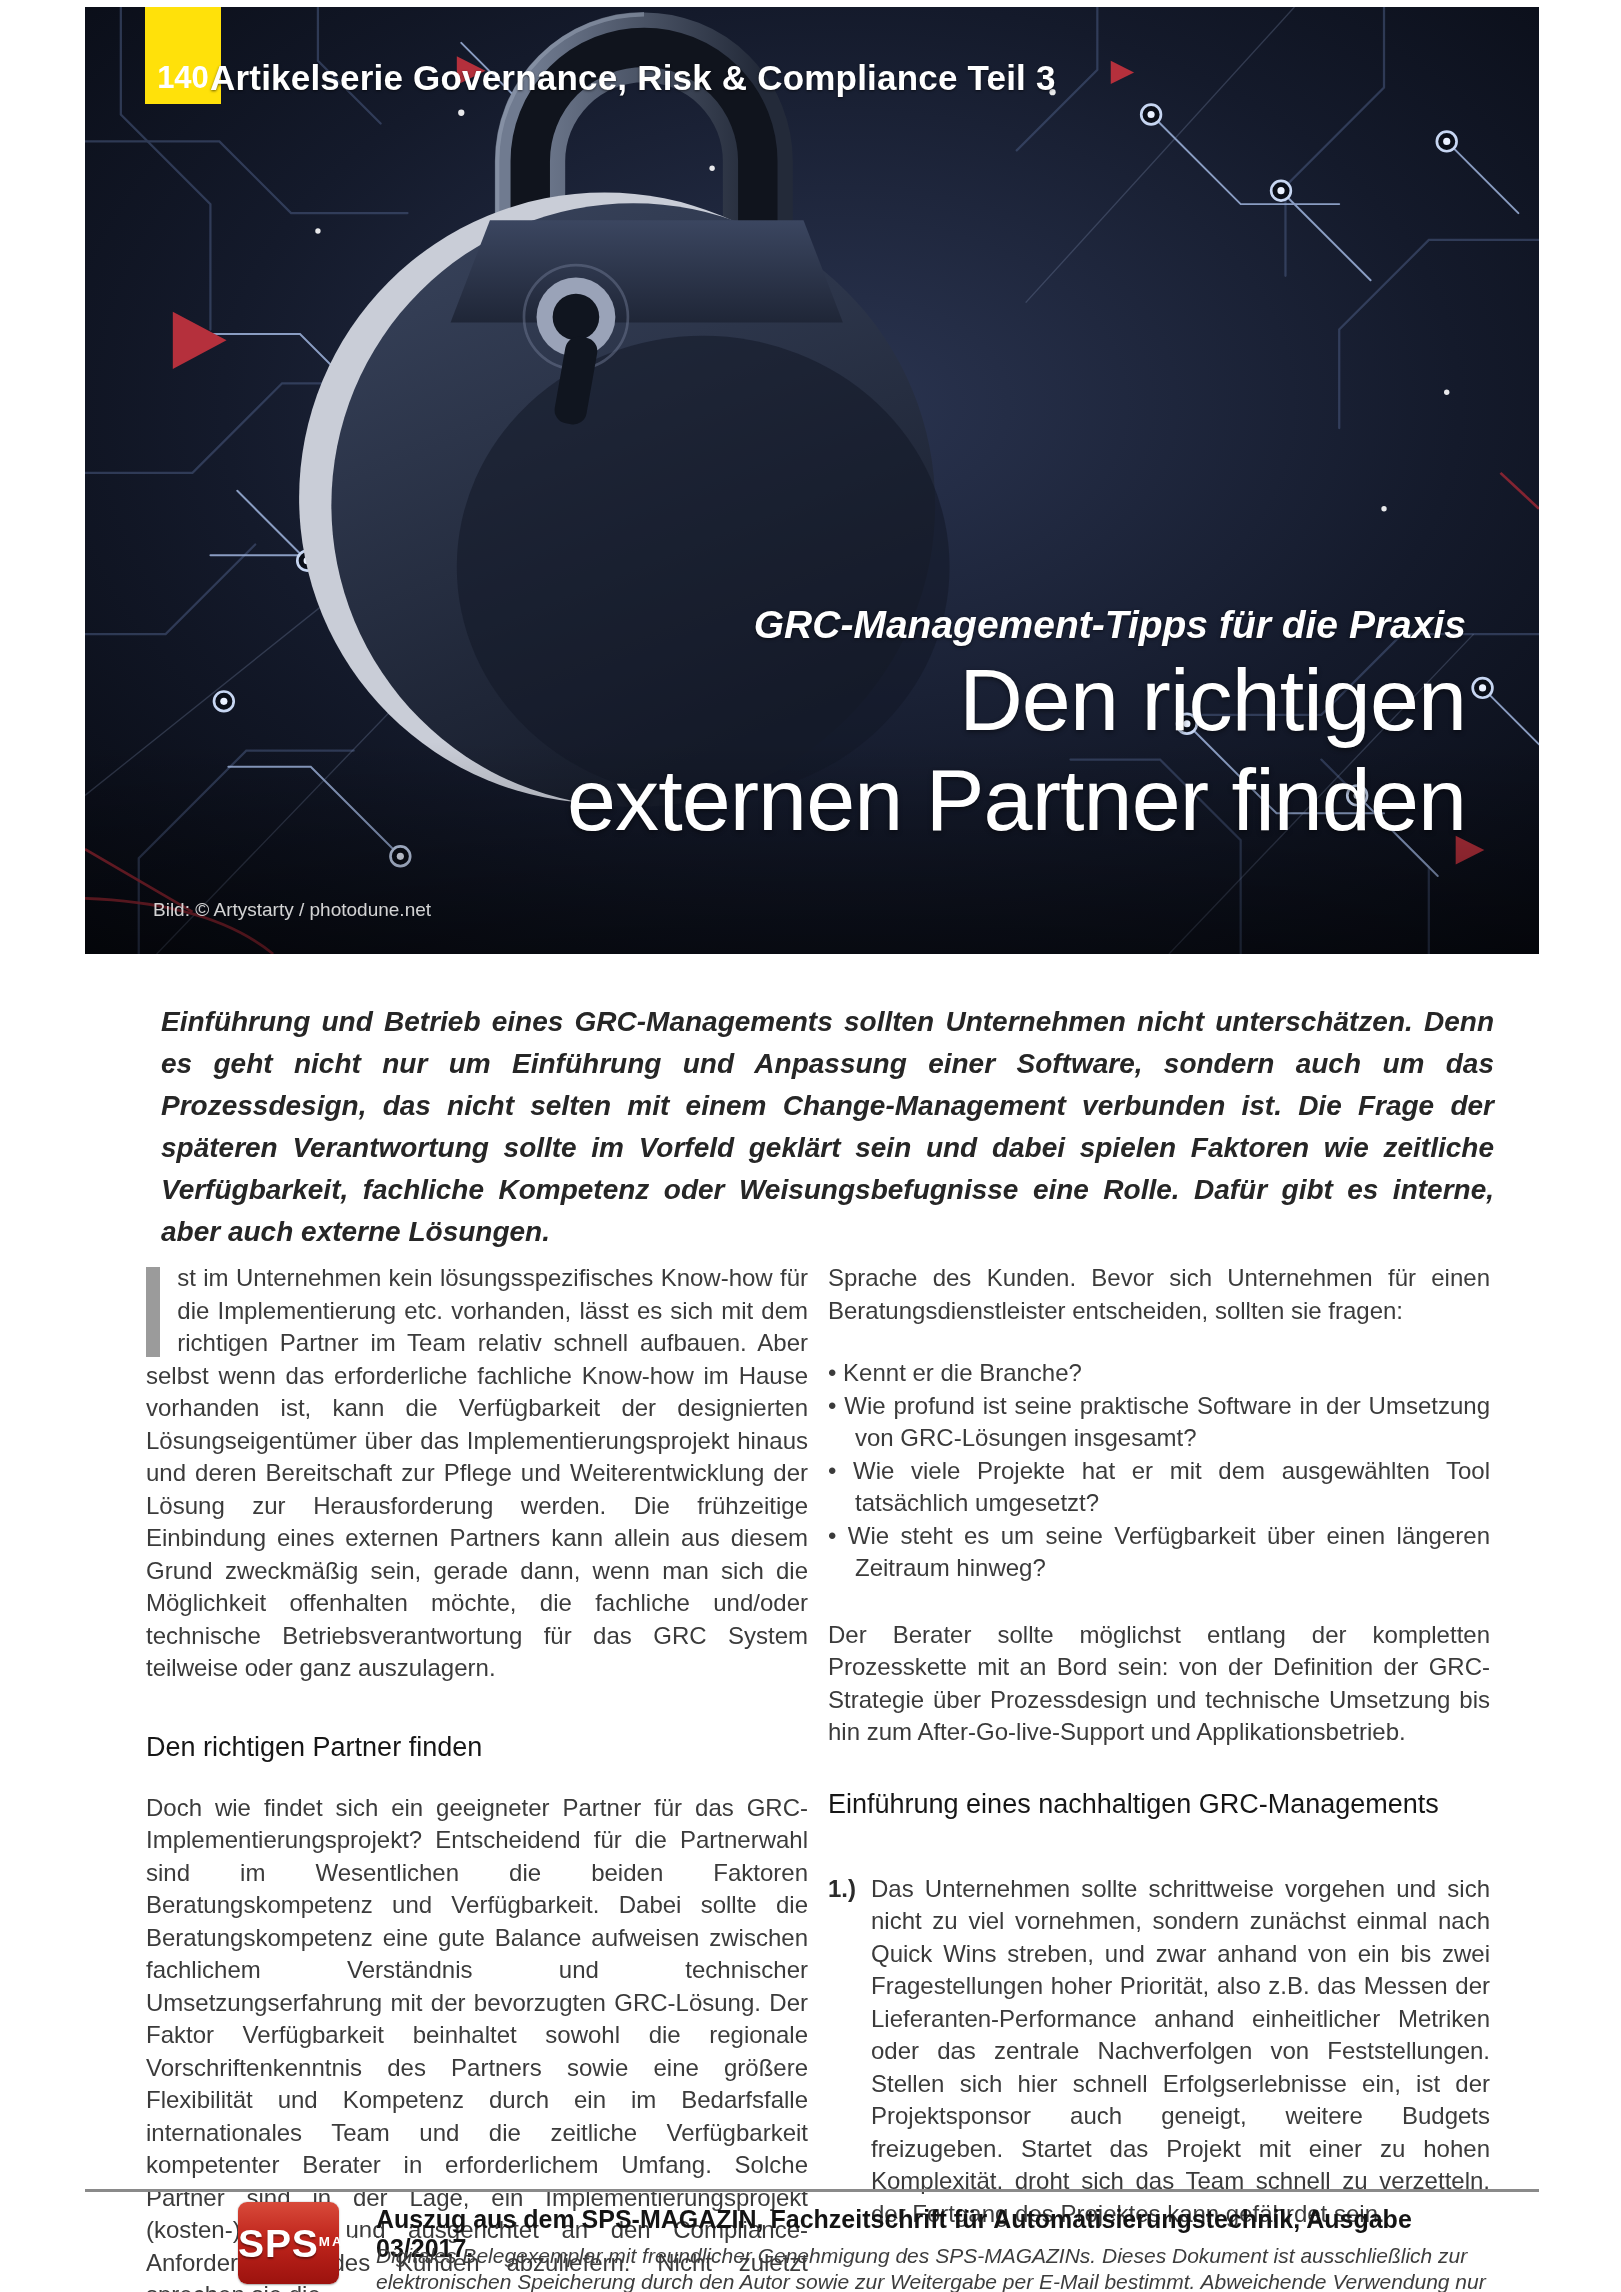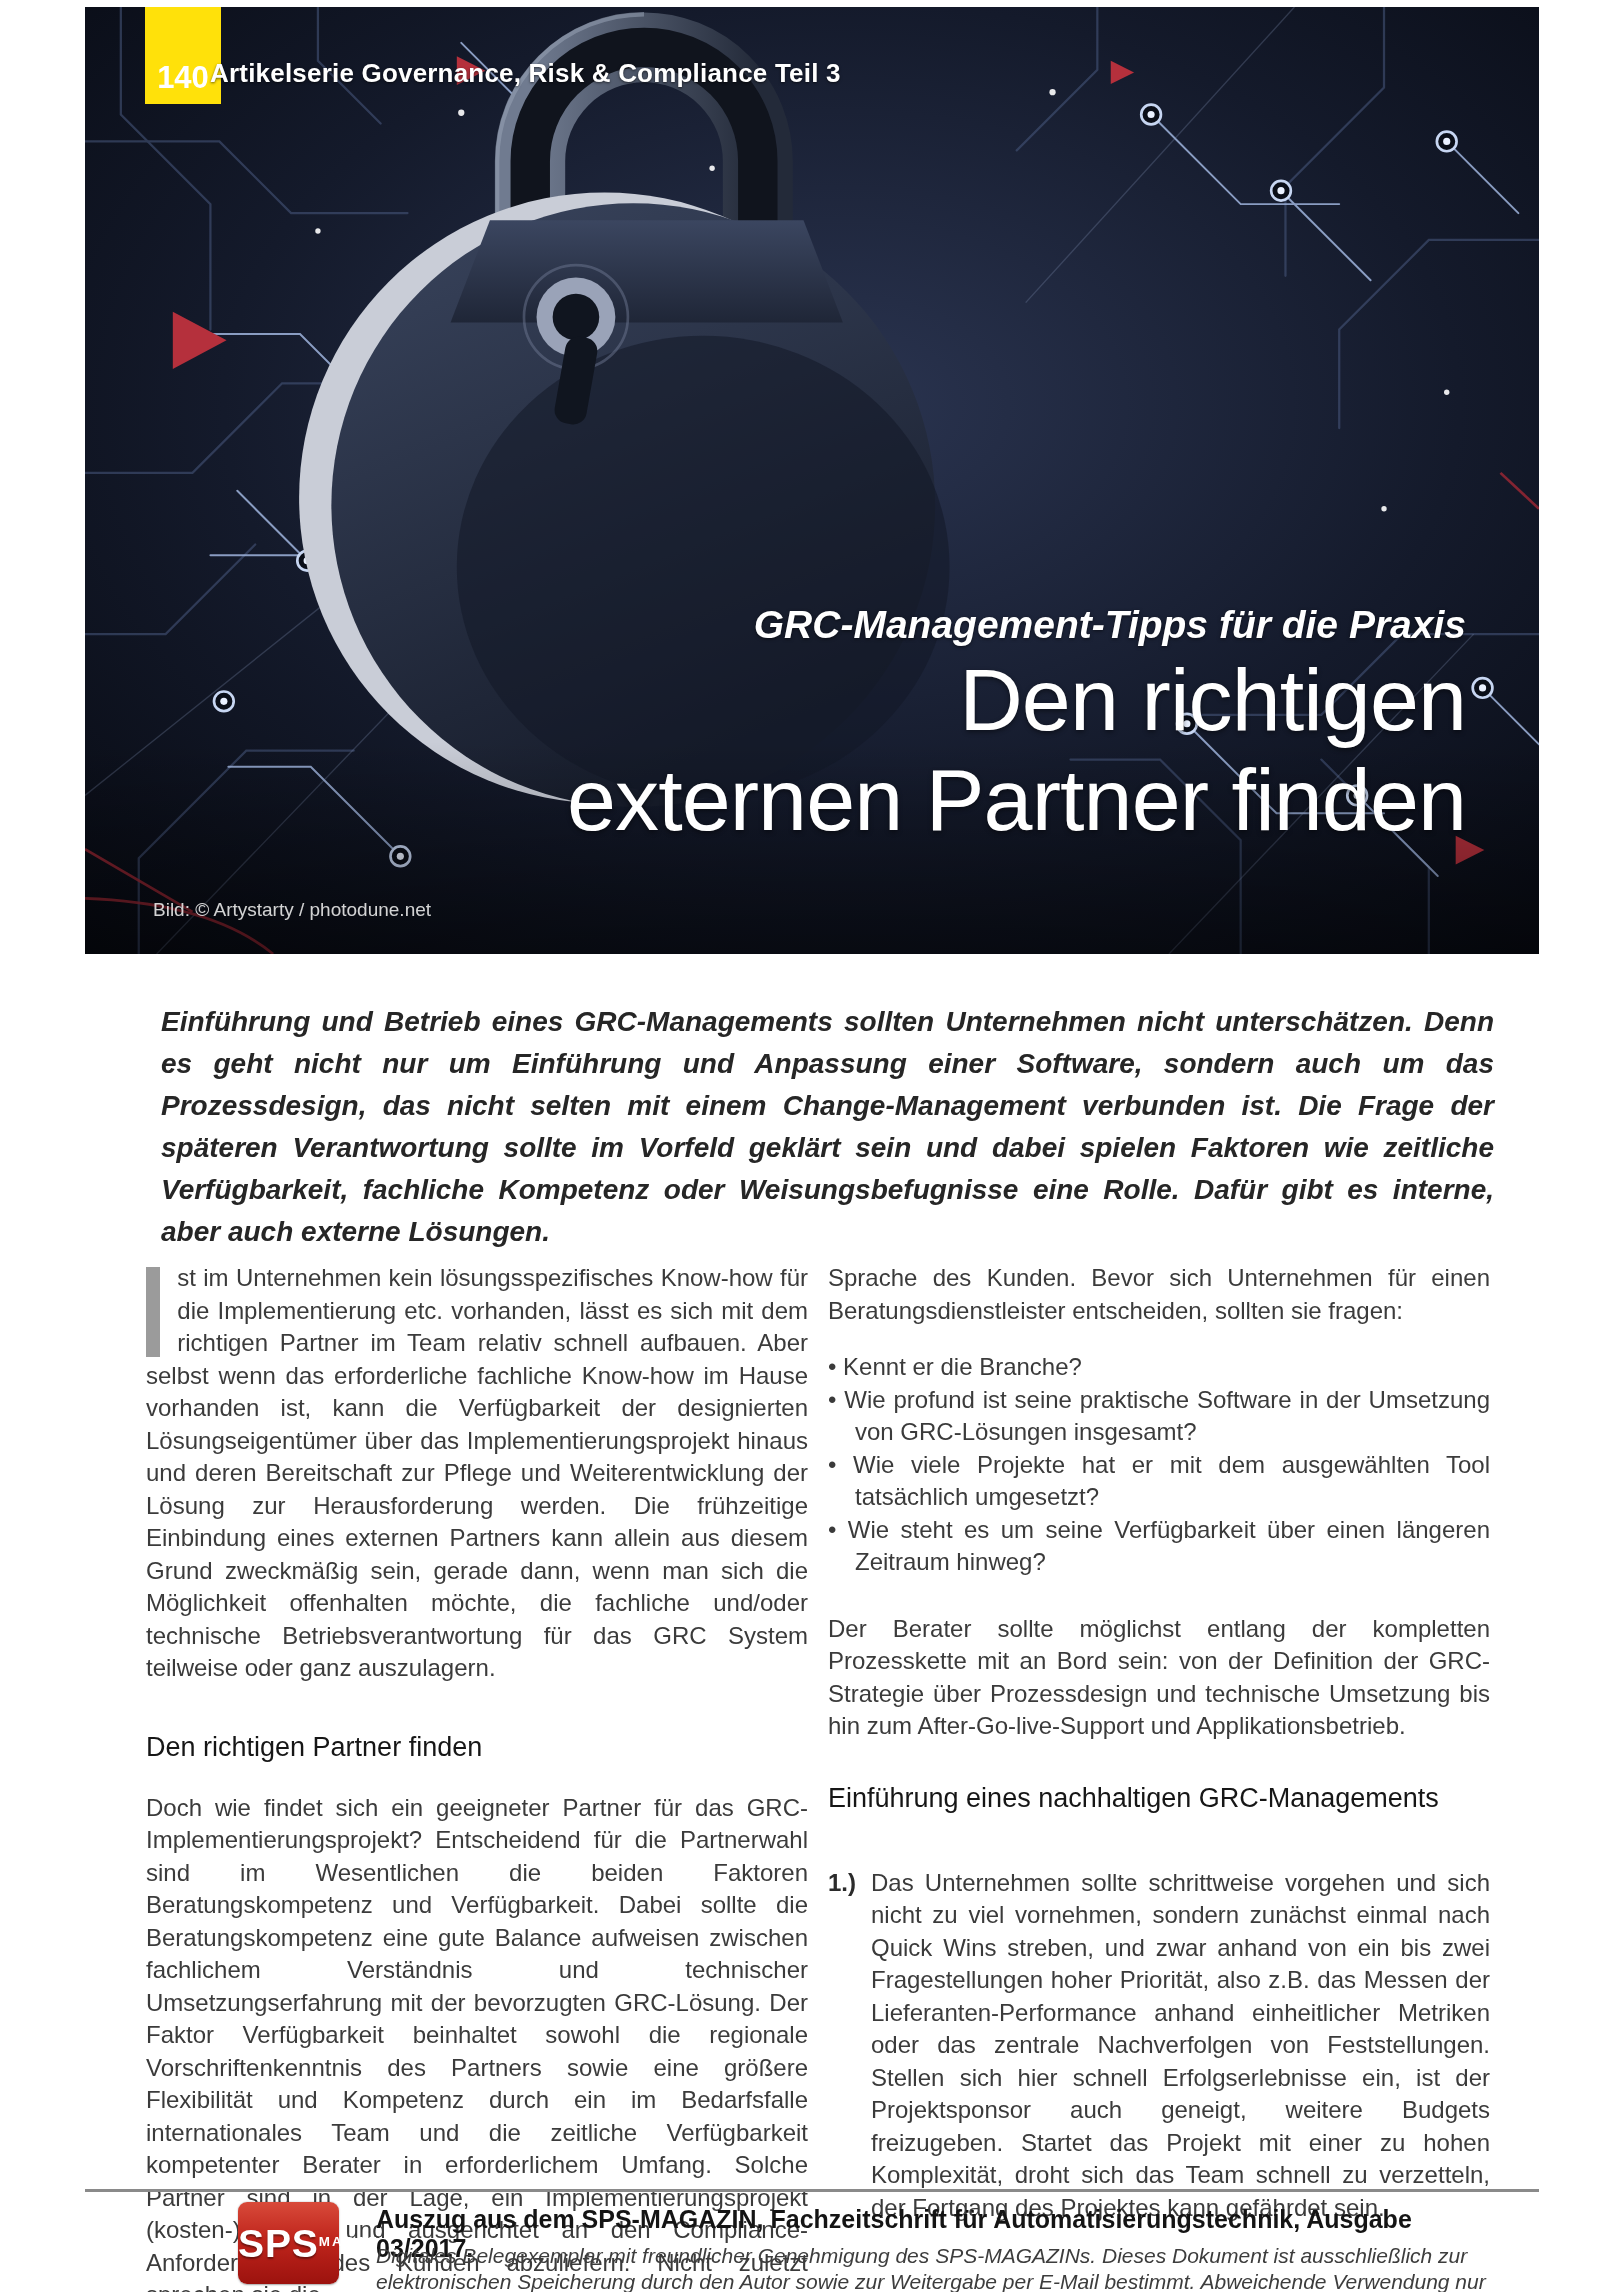--- a/index.html
+++ b/index.html
@@ -20,21 +20,21 @@
 
   .page-num-box {
     position:absolute; left:60px; top:0; width:76px; height:97px;
     background:#ffe10a; display:flex; align-items:flex-end; justify-content:center;
     padding-bottom:8px; z-index:3;
   }
   .page-num-box .num { color:#fff; font-size:31px; font-weight:bold; }
 
   .series-title {
     position:absolute; left:125px; top:51px; z-index:3;
-    color:#fff; font-size:26px; font-weight:bold; letter-spacing:0.2px;
+    color:#fff; font-size:35px; font-weight:bold; letter-spacing:0.2px;
     text-shadow:0 0.9px 2.7px rgba(0,0,0,.6);
   }
 
   .kicker {
     position:absolute; right:73px; top:596px; z-index:3;
     color:#fff; font-size:39px; font-weight:bold; font-style:italic;
     text-shadow:0 0.9px 3.6px rgba(0,0,0,.55);
   }
   .hero-title {
     position:absolute; right:73px; top:643px; z-index:3;
@@ -64,21 +64,21 @@
     float:left; width:14.3px; height:90px; background:#9b9b9b;
     margin:5.4px 17px 1.8px 0;
   }
   .col h3 {
     font-size:27px; font-weight:normal; color:#161616; text-align:left;
     line-height:34px;
   }
   .col-left h3  { margin:45px 0 28px; }
   .col-right h3 { margin:38px 0 52px; }
   .col-right .continuation { margin:0; }
-  .col-right ul { list-style:none; margin:24px 0; }
+  .col-right ul { list-style:none; margin:30px 0; }
   .col-right ul li { padding-left:27px; text-indent:-27px; }
   .col-right ul li::before { content:"\2022\00a0"; }
   .col-right .after-bullets { margin-top:34px; }
   .numbered { padding-left:43px; }
   .numbered .num { display:inline-block; width:43px; margin-left:-43px;
     font-weight:bold; color:#2b2b2b; text-indent:0; }
 
   
   .footer-rule {
     position:absolute; left:85px; top:2189px; width:1454px; height:2.7px;

